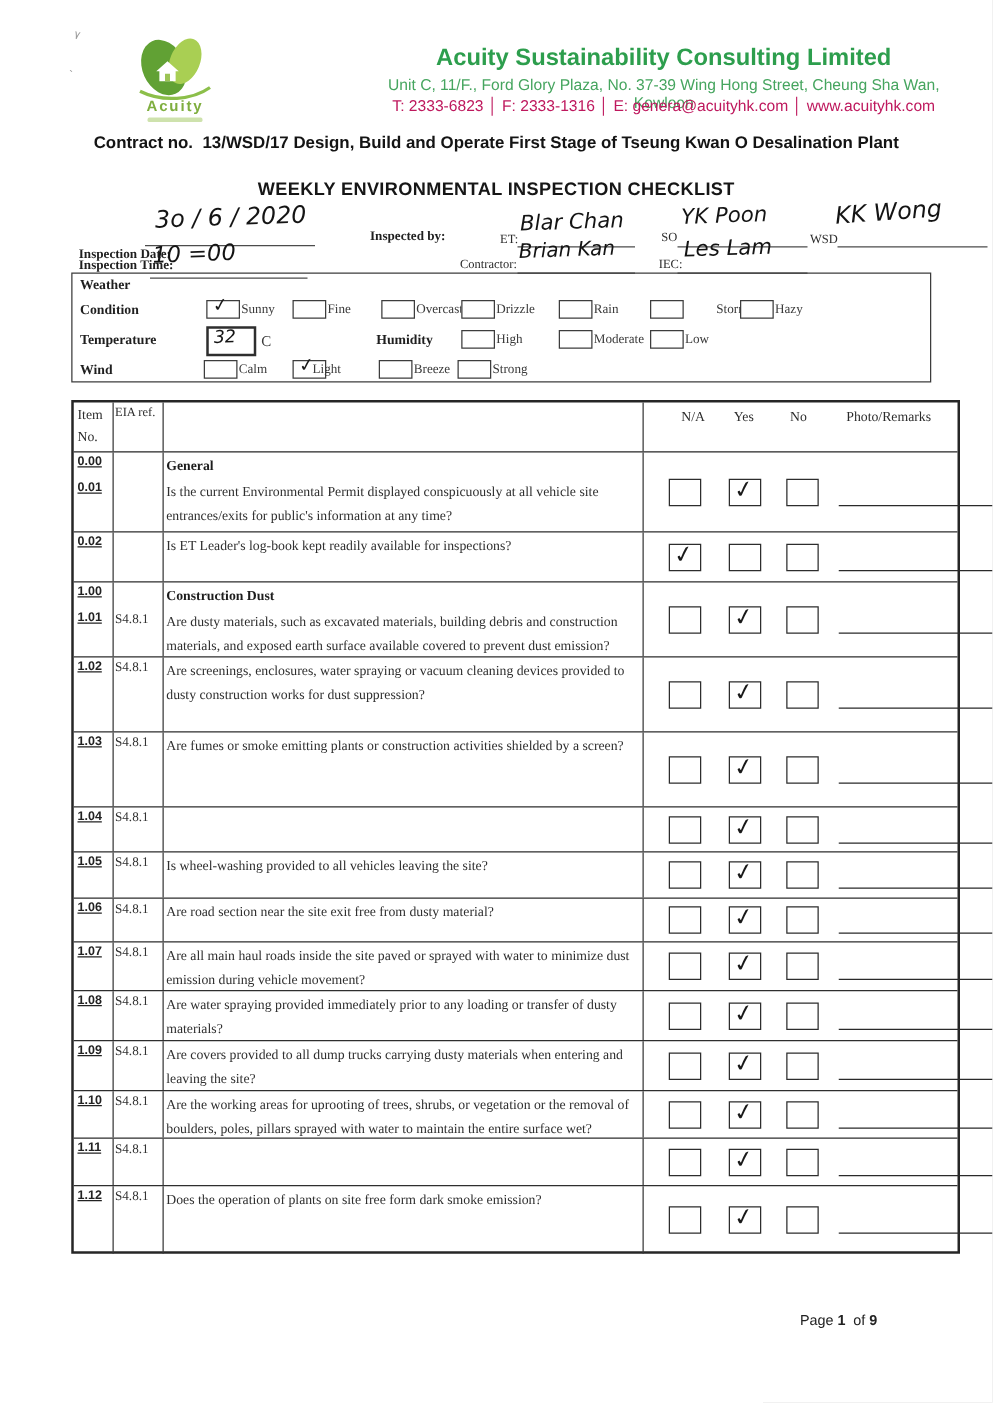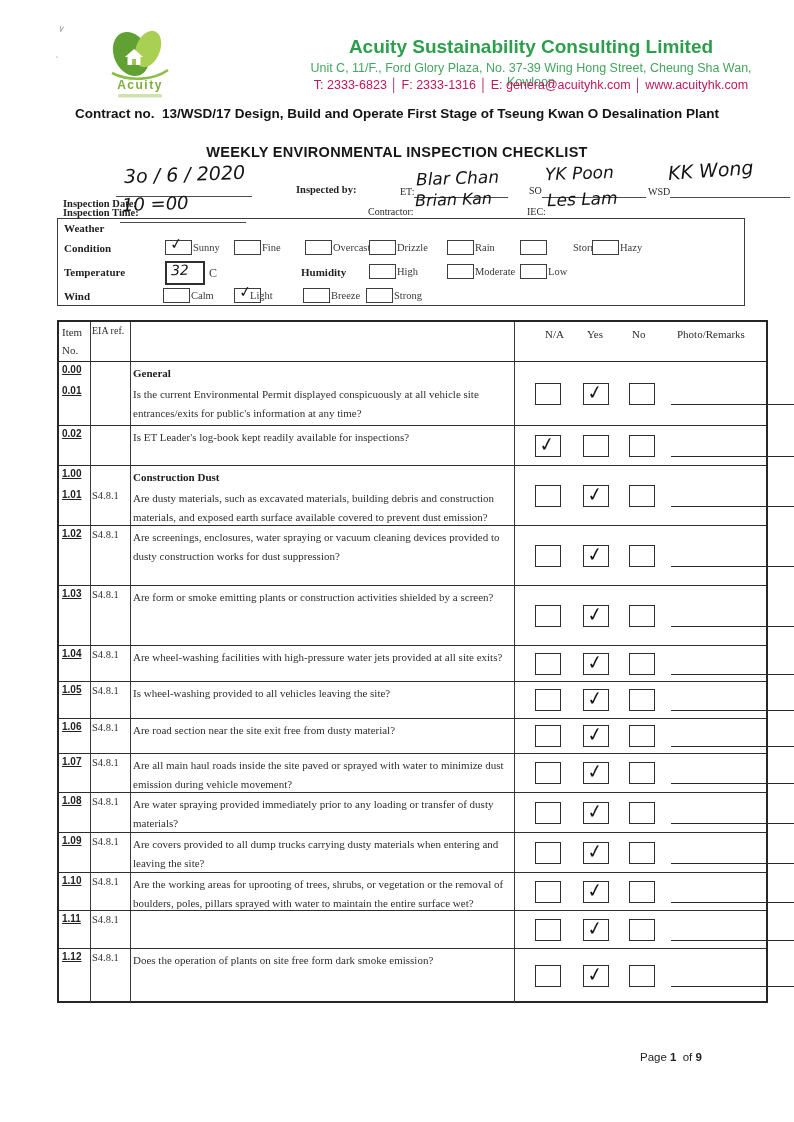--- a/index.html
+++ b/index.html
@@ -298,38 +298,37 @@
             <div class="remark-line"></div>
           </div>
         </div>
         <div class="ck-block" style="height: 60px;">
           <div class="vline" style="left: 31px;"></div>
           <div class="vline" style="left: 71px;"></div>
           <div class="vline" style="left: 455px;"></div>
           <div class="entry">
             <span class="c-item">1.03</span>
             <span class="c-ref">S4.8.1</span>
-            <div class="c-q">Are form or smoke emitting plants or construction activities shielded by a screen?</div>
+            <div class="c-q">Are fumes or smoke emitting plants or construction activities shielded by a screen?</div>
           </div>
           <div class="answers">
             <div class="abox" style="left: 21px;"></div>
             <div class="abox" style="left: 69px;"></div>
             <div class="acheck" style="left: 73px;">✓</div>
             <div class="abox" style="left: 115px;"></div>
             <div class="remark-line"></div>
           </div>
         </div>
         <div class="ck-block" style="height: 36px;">
           <div class="vline" style="left: 31px;"></div>
           <div class="vline" style="left: 71px;"></div>
           <div class="vline" style="left: 455px;"></div>
           <div class="entry">
             <span class="c-item">1.04</span>
             <span class="c-ref">S4.8.1</span>
-            <div class="c-q">Are wheel-washing facilities with high-pressure water jets provided at all site exits?</div>
           </div>
           <div class="answers">
             <div class="abox" style="left: 21px;"></div>
             <div class="abox" style="left: 69px;"></div>
             <div class="acheck" style="left: 73px;">✓</div>
             <div class="abox" style="left: 115px;"></div>
             <div class="remark-line"></div>
           </div>
         </div>
         <div class="ck-block" style="height: 37px;">

